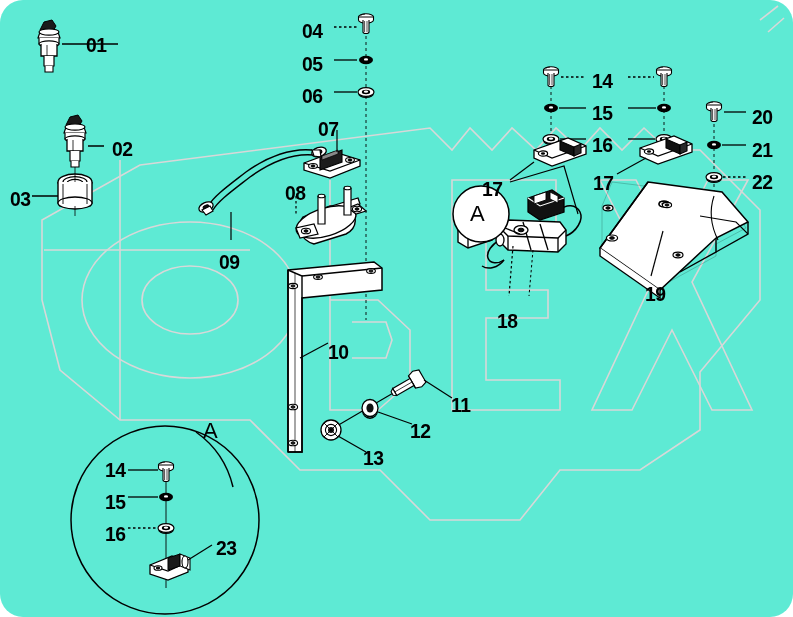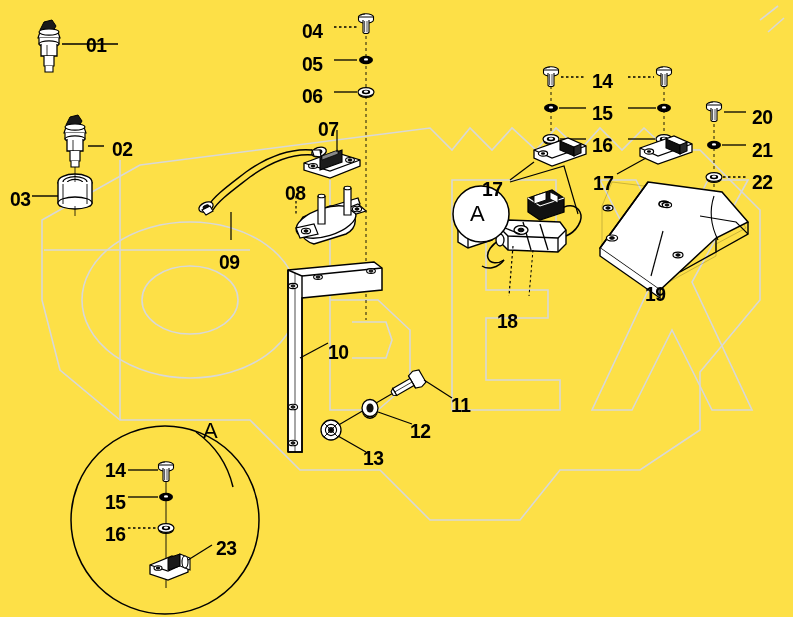--- a/index.html
+++ b/index.html
@@ -1,18 +1,18 @@
 <!DOCTYPE html>
 <html><head>
 <meta charset="utf-8">
 <title>Parts Diagram</title>
 <style>
   html,body{margin:0;padding:0;background:#ffffff;}
   body{font-family:"Liberation Sans",sans-serif;}
-  #page{position:relative;width:793px;height:617px;background:#fde047;overflow:hidden;}
+  #page{position:relative;width:793px;height:617px;background:#5eead4;overflow:hidden;border-radius:23px;}
   #svgroot{position:absolute;left:0;top:0;width:793px;height:617px;}
   .lbl{
     position:absolute;
     font-family:"Liberation Sans",sans-serif;
     font-weight:bold;
     font-size:21px;
     color:#000000;
     letter-spacing:-0.5px;
     white-space:nowrap;
     line-height:1;

